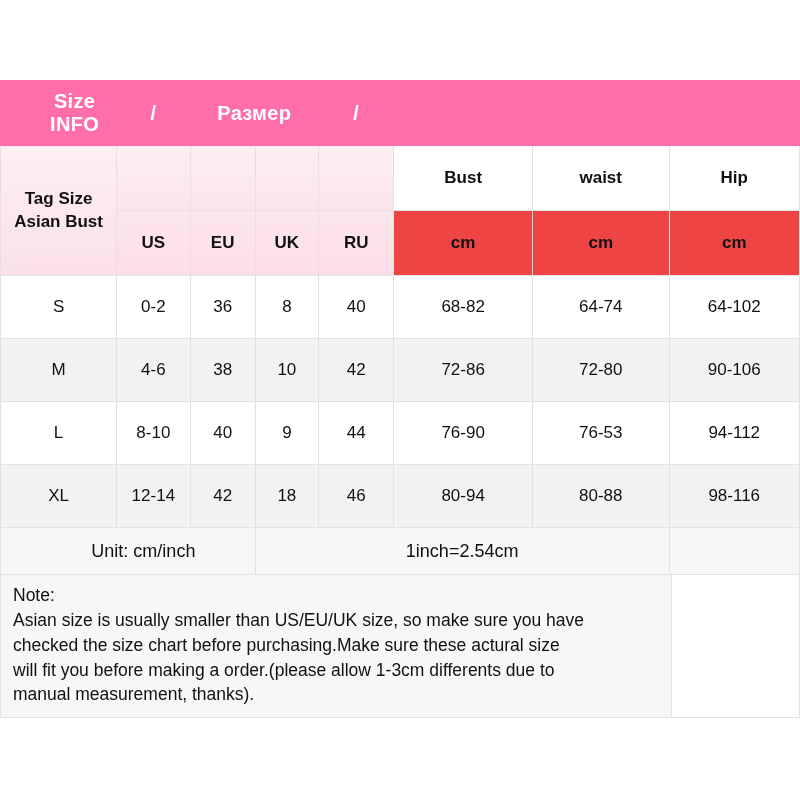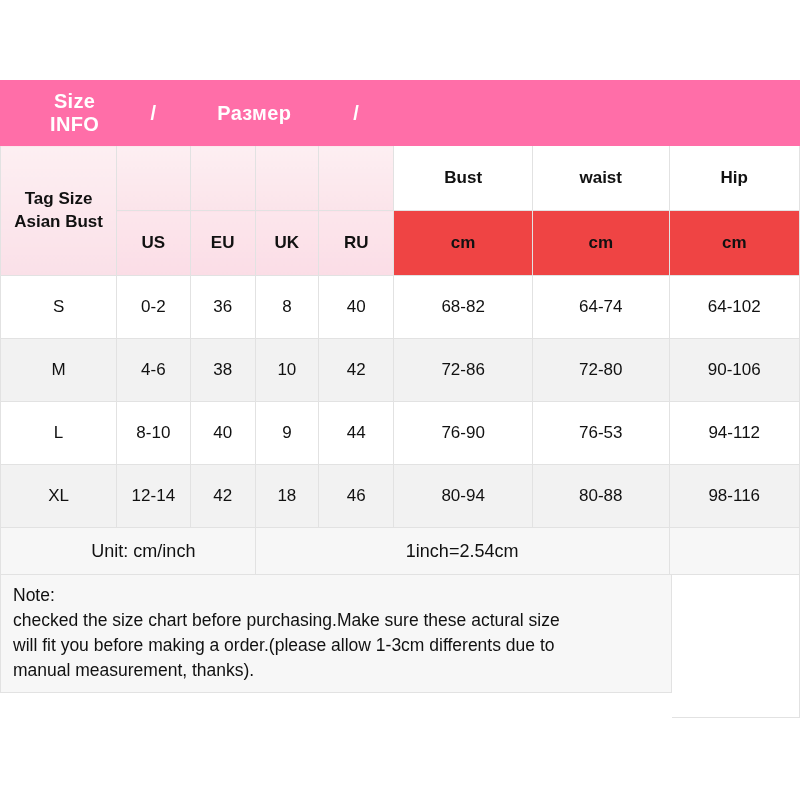--- a/index.html
+++ b/index.html
@@ -215,19 +215,20 @@
     <tr class="unit-row">
       <td class="unit-left" colspan="3">Unit: cm/inch</td>
       <td class="unit-mid" colspan="4">1inch=2.54cm</td>
       <td class="unit-blank"></td>
     </tr>
   </tbody>
     </table>
 
   <div class="note-block" id="note-block" style="top: 575px; padding-left: 12px;">
     <div class="line">Note:</div>
+    <div class="line">Asian size is usually smaller than US/EU/UK size, so make sure you have</div>
     <div class="line">checked the size chart before purchasing.Make sure these actural size</div>
     <div class="line">will fit you before making a order.(please allow 1-3cm differents due to</div>
     <div class="line">manual measurement, thanks).</div>
   </div>
   <div class="note-right-fill" id="note-right" style="top: 575px; left: 672px; height: 143px;"></div>
 
 </div>
 
 </body></html>

